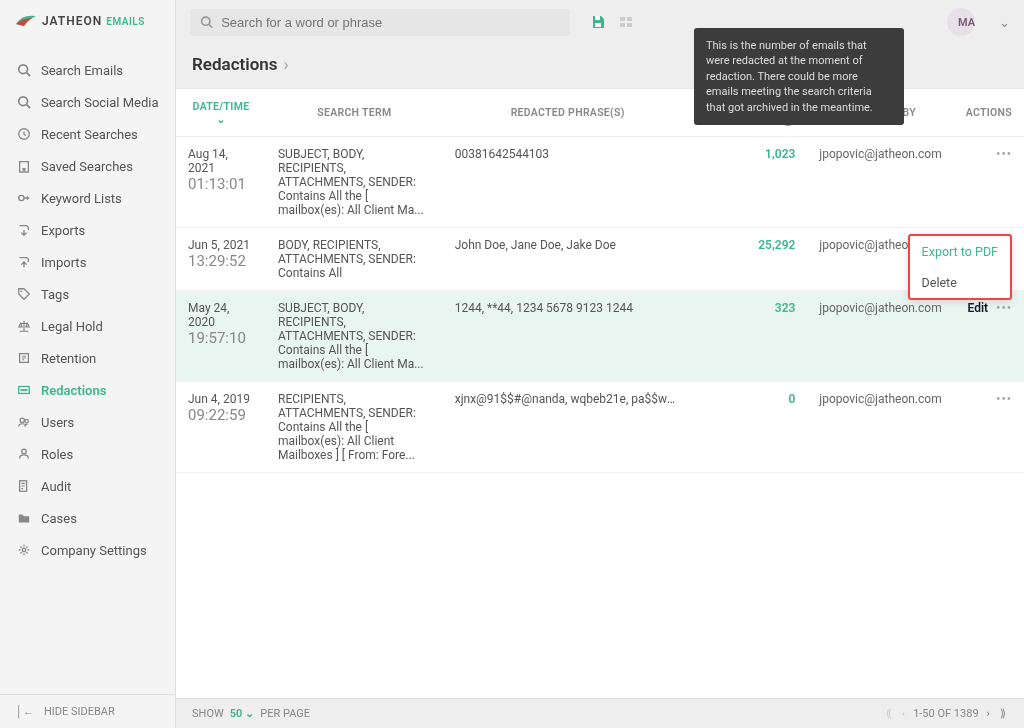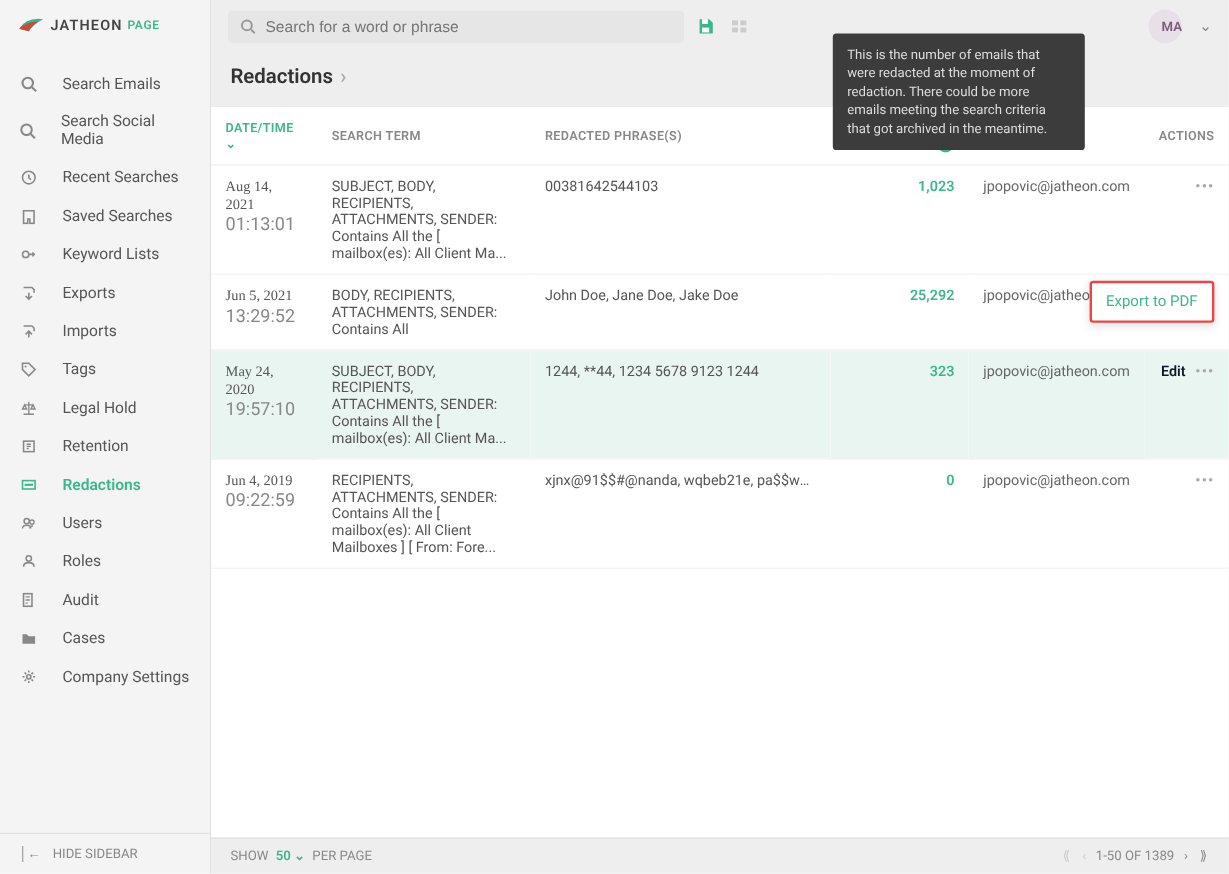--- a/index.html
+++ b/index.html
@@ -4,43 +4,43 @@
 <style>
 * { box-sizing: border-box; margin: 0; padding: 0; }
 body { font-family: -apple-system, BlinkMacSystemFont, "Segoe UI", Roboto, Arial, sans-serif; font-size: 13px; color: #3a3a3a; background: #f4f4f4; width: 1024px; height: 728px; overflow: hidden; position: relative; }
 .app { display: flex; height: 100%; }
 .sidebar { width: 176px; background: #f4f4f4; border-right: 1px solid #e0e0e0; display: flex; flex-direction: column; }
 .logo { padding: 12px 14px; display: flex; align-items: center; gap: 4px; }
 .logo-wing { width: 24px; height: 18px; }
 .logo-text { font-weight: 600; letter-spacing: 1px; font-size: 12px; color: #444; }
 .logo-cloud { font-size: 10px; color: #3bb78f; font-weight: 600; letter-spacing: 0.5px; }
 .nav { flex: 1; padding-top: 12px; }
-.nav-item { display: flex; align-items: center; gap: 20px; padding: 8px 16px; color: #555; cursor: pointer; font-size: 13px; }
+.nav-item { display: flex; align-items: center; gap: 9px; padding: 8px 16px; color: #555; cursor: pointer; font-size: 13px; }
 .nav-item.active { color: #3bb78f; font-weight: 600; }
 .nav-item .icn { width: 16px; height: 16px; display: inline-flex; align-items: center; justify-content: center; color: #888; }
 .nav-item.active .icn { color: #3bb78f; }
 .sidebar-footer { padding: 10px 16px; display: flex; align-items: center; gap: 10px; color: #888; font-size: 11px; border-top: 1px solid #e0e0e0; cursor: pointer; }
 .main { flex: 1; background: #fff; display: flex; flex-direction: column; position: relative; background: #eeeeee; }
-.topbar { display: flex; align-items: center; padding: 8px 14px; gap: 10px; }
+.topbar { display: flex; align-items: center; padding: 8px 14px; gap: 20px; }
 .searchbox { flex: 0 0 380px; background: #e6e6e6; border-radius: 4px; display: flex; align-items: center; padding: 6px 10px; gap: 8px; color: #888; }
 .searchbox input { border: none; background: transparent; outline: none; font-size: 13px; color: #555; width: 100%; }
 .topicons { display: flex; gap: 12px; color: #3bb78f; align-items: center; }
 .topicons .muted { color: #bbb; }
 .spacer { flex: 1; }
 .avatar { width: 28px; height: 28px; border-radius: 50%; background: #e8e0e8; display: flex; align-items: center; justify-content: flex-end; font-size: 11px; color: #7a5a7a; font-weight: 600; }
 .chev { color: #888; margin-left: 4px; }
 .page-title { padding: 10px 16px 14px; font-size: 17px; font-weight: 600; color: #333; display: flex; align-items: center; gap: 6px; }
 .content { background: #fff; flex: 1; overflow: auto; border-top: 1px solid #e6e6e6; }
 table { width: 100%; border-collapse: collapse; }
-thead th { text-align: left; font-size: 10.5px; font-weight: 600; color: #888; padding: 10px 12px; border-bottom: 1px solid #eee; letter-spacing: 0.3px; }
+thead th { text-align: center; font-size: 10.5px; font-weight: 600; color: #888; padding: 10px 12px; border-bottom: 1px solid #eee; letter-spacing: 0.3px; }
 thead th.sort { color: #3bb78f; }
 thead th.right { text-align: right; }
 tbody td { padding: 10px 12px; border-bottom: 1px solid #f2f2f2; vertical-align: top; font-size: 12px; color: #555; }
 tbody tr.hovered { background: #e9f5f1; }
-.dt .d { color: #555; font-family: Liberation Serif, serif; }
+.dt .d { color: #555; }
 .dt .t { color: #888; font-size: 15px; }
 .st { max-width: 220px; overflow: hidden; text-overflow: ellipsis; }
 .rp { max-width: 250px; overflow: hidden; text-overflow: ellipsis; white-space: nowrap; }
 .re { text-align: right; color: #3bb78f; font-weight: 600; }
 .rb { color: #666; }
 .ac { text-align: right; position: relative; }
 .edit-link { color: #0f172a; font-weight: 600; margin-right: 8px; cursor: pointer; }
 .dots { color: #aaa; cursor: pointer; letter-spacing: 1px; font-weight: bold; }
 .info-badge { display: inline-flex; width: 14px; height: 14px; background: #3bb78f; color: #fff; border-radius: 50%; align-items: center; justify-content: center; font-size: 9px; font-weight: bold; margin-left: 4px; cursor: pointer; }
 .tooltip { position: absolute; top: 28px; right: 120px; width: 210px; background: #3c3c3c; color: #ddd; font-size: 11px; line-height: 1.4; padding: 10px 12px; border-radius: 3px; z-index: 20; }
@@ -58,21 +58,21 @@
 <body>
 
 <div class="app">
   <aside class="sidebar">
     <div class="logo">
       <svg class="logo-wing" viewBox="0 0 24 18">
           <path d="M2 12 Q8 2 22 4 Q14 8 10 14" fill="#3bb78f"></path>
           <path d="M2 12 Q8 6 18 6 Q12 10 10 14" fill="#c94a3b"></path>
         </svg>
       <span class="logo-text">JATHEON</span>
-      <span class="logo-cloud">PAGE</span>
+      <span class="logo-cloud">EMAILS</span>
     </div>
     <nav class="nav">
       <div class="nav-item">
           <span class="icn">
             <svg width="14" height="14" viewBox="0 0 16 16">
               <circle cx="7" cy="7" r="5" fill="none" stroke="currentColor" stroke-width="2"></circle>
               <line x1="11" y1="11" x2="15" y2="15" stroke="currentColor" stroke-width="2"></line>
             </svg>
           </span>
           <span>Search Emails</span>
@@ -311,20 +311,21 @@
             <td class="re">0</td>
             <td class="rb">jpopovic@jatheon.com</td>
             <td class="ac"><span class="dots">•••</span></td>
           </tr>
         </tbody>
       </table>
     </div>
 
     <div class="dropdown">
       <div class="dropdown-item hl">Export to PDF</div>
+      <div class="dropdown-item">Delete</div>
     </div>
 
     <div class="footer">
       <span>SHOW</span>
       <span class="num"><span>50</span> ⌄</span>
       <span>PER PAGE</span>
       <span class="spacer2"></span>
       <span class="pagearrow dis">⟪</span>
       <span class="pagearrow dis">‹</span>
       <span>1-50 OF 1389</span>

